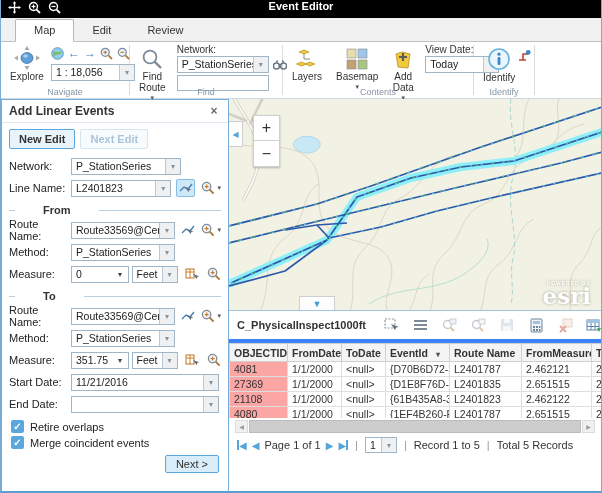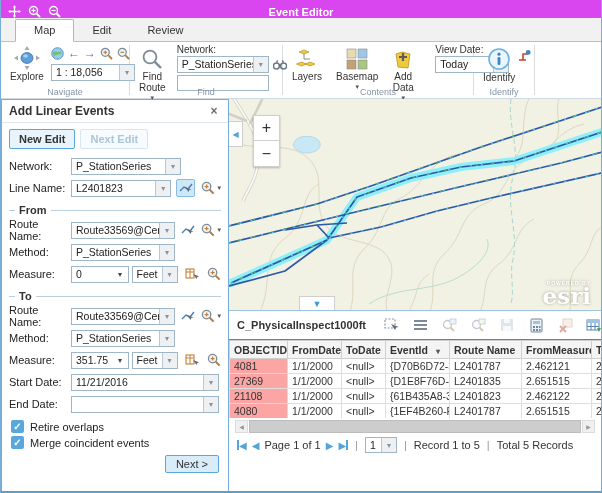--- a/index.html
+++ b/index.html
@@ -2,21 +2,21 @@
 <html><head>
 <meta charset="utf-8">
 <style>
   * { margin:0; padding:0; box-sizing:border-box; }
   html,body { background:#e9e9e9; }
   body { font-family:"Liberation Sans", sans-serif; }
   .window { width:602px; height:493px; background:#fff; position:relative; overflow:hidden;
             border-left:1px solid #76aed9; border-right:1px solid #76aed9; border-bottom:2px solid #5b9fd0; }
 
   
-  .titlebar { height:18px; background:#d946ef; display:flex; align-items:flex-end; position:relative; }
+  .titlebar { height:18px; background:#000000; display:flex; align-items:flex-start; position:relative; }
   .tb-icons { display:flex; gap:6px; padding-left:6px; }
   .tb-icon { width:14px; height:14px; display:flex; align-items:center; justify-content:center; }
   .title-text { position:absolute; left:0; right:0; text-align:center; color:#fff; font-size:11px; font-weight:bold; }
 
   
   .tabrow { height:24px; background:#f1f1f1; border-bottom:1px solid #c0c0c0; display:flex; align-items:flex-end; padding-left:14px; }
   .tab { font-size:11px; color:#333; padding:4px 18px 5px; cursor:default; }
   .tab.active { background:#fff; border:1px solid #b5b5b5; border-bottom:1px solid #fff; margin-bottom:-1px; border-radius:2px 2px 0 0; }
 
   
@@ -52,21 +52,21 @@
   .btnrow { display:flex; gap:5px; padding:6px 7px 4px; }
   .btn { font-size:11px; font-weight:bold; padding:3px 9px; border-radius:2px; }
   .btn.primary { border:1px solid #5aa7dd; background:#e8f3fb; color:#333; }
   .btn.disabled { border:1px solid #d5e6f3; background:#f8fbfe; color:#a9c5da; }
   .frow { display:flex; align-items:center; margin:4px 7px 0; height:18px; }
   .flabel { width:62px; font-size:11px; color:#222; flex:none; }
   .ibtn { width:20px; height:18px; display:flex; align-items:center; justify-content:center; margin-left:5px; border-radius:2px; }
   .ibtn.active { background:#cfe8f8; border:1px solid #85bde4; }
   .magwrap { display:flex; align-items:center; margin-left:6px; }
   .caret-sm { font-size:7px; color:#555; margin-left:2px; }
-  .sect-legend { display:flex; align-items:center; margin:7px 7px 1px; }
+  .sect-legend { display:flex; align-items:center; margin:7px 7px 1px;gap:24px; }
   .sect-legend .line { flex:1; height:1px; background:#b9cfe0; }
   .sect-legend .line.short { flex:0 0 6px; }
   .sect-legend .txt { font-size:11px; font-weight:bold; color:#333; padding:0 4px; }
   .chkrow { display:flex; align-items:center; gap:6px; margin:3px 9px 0; }
   .chk { width:13px; height:13px; background:#5aa7dd; border-radius:2px; display:flex; align-items:center; justify-content:center; flex:none; }
   .chk::before { content:"\2713"; color:#fff; font-size:10px; font-weight:bold; }
   .chklabel { font-size:11px; color:#222; }
   .nextrow { display:flex; justify-content:flex-end; margin:6px 9px 0; }
   .btn-next { font-size:11px; color:#333; background:#d9ecf9; border:1px solid #5aa7dd; border-radius:2px; padding:2px 10px; }
 
@@ -83,21 +83,21 @@
   .map-col-down::before { content:"\25BC"; color:#3d9bd4; font-size:9px; }
   .esri { position:absolute; right:10px; bottom:4px; text-align:right; color:#fff; text-shadow:0 0 3px rgba(90,90,80,.55); }
   .esri .powered { font-size:5px; letter-spacing:1px; font-weight:bold; }
   .esri .logo { font-size:23px; font-weight:bold; line-height:20px; font-family:"DejaVu Serif", serif; }
 
   
   .tpanel { flex:1; border-top:1px solid #9fc4e0; display:flex; flex-direction:column; background:#fff; min-height:0; }
   .ttoolbar { height:28px; display:flex; align-items:center; padding:4px 8px; gap:13px; flex:none; }
   .ttitle { font-size:11px; font-weight:bold; color:#333; margin-right:4px; white-space:nowrap; }
   .ticon { width:16px; height:16px; display:flex; align-items:center; justify-content:center; flex:none; }
-  .tbl-clip { overflow:hidden; flex:none; height:79px; border-top:1px solid #3b82f6; }
+  .tbl-clip { overflow:hidden; flex:none; height:79px; border-top:4px solid #3b82f6; }
   table.grid { border-collapse:collapse; table-layout:fixed; width:412px; font-size:10.5px; }
   table.grid th { background:#f4f4f4; border:1px solid #cfcfcf; text-align:left; font-weight:bold; color:#333; padding:2px 4px; height:18px; white-space:nowrap; overflow:hidden; }
   table.grid td { border:1px solid #dedede; color:#333; padding:1px 4px; height:15px; white-space:nowrap; overflow:hidden; }
   table.grid td.rowhead { background:#fca5a5; }
   .th-sort { display:inline-block; margin-left:8px; }
   .th-sort::before { content:"\25BE"; font-size:8px; color:#555; }
   .hscroll { height:13px; margin:2px 6px 1px; display:flex; align-items:stretch; }
   .hs-btn { width:13px; background:#f0f0f0; border:1px solid #dcdcdc; display:flex; align-items:center; justify-content:center; color:#9a9a9a; font-size:6px; }
   .hs-thumb { flex:1; background:#cdcdcd; border:1px solid #bcbcbc; margin:0 1px; }
   .pager { height:22px; display:flex; align-items:center; padding-left:8px; gap:5px; font-size:11px; color:#333; flex:none; }
@@ -283,21 +283,21 @@
       <div class="bigbtn" style="margin-left:8px; margin-top:2px">
         <span>
           <svg class="svgi" width="22" height="22" viewBox="0 0 22 22">
               <path d="M4,6 10,4 18,6 16,20 6,19Z" fill="#f0c93c" stroke="#b5921f" stroke-width="0.8"></path>
               <path d="M11,5 v8 M7,9 h8" stroke="#5d5d5d" stroke-width="2.2"></path>
             </svg>
         </span>
         <span class="lbl">Add Data</span>
         <span class="dropcaret">▾</span>
       </div>
-      <div class="navcol" style="margin-left:18px; margin-top:-1px">
+      <div class="navcol" style="margin-left:8px; margin-top:-1px">
         <div class="tinylabel">View Date:</div>
         <div class="combo" style="width:74px">
           <span class="combo-val">Today</span>
           <span class="combo-btn"></span>
         </div>
       </div>
       <div class="rgroup-label">Contents</div>
     </div>
 
     <div class="rdiv"></div>

